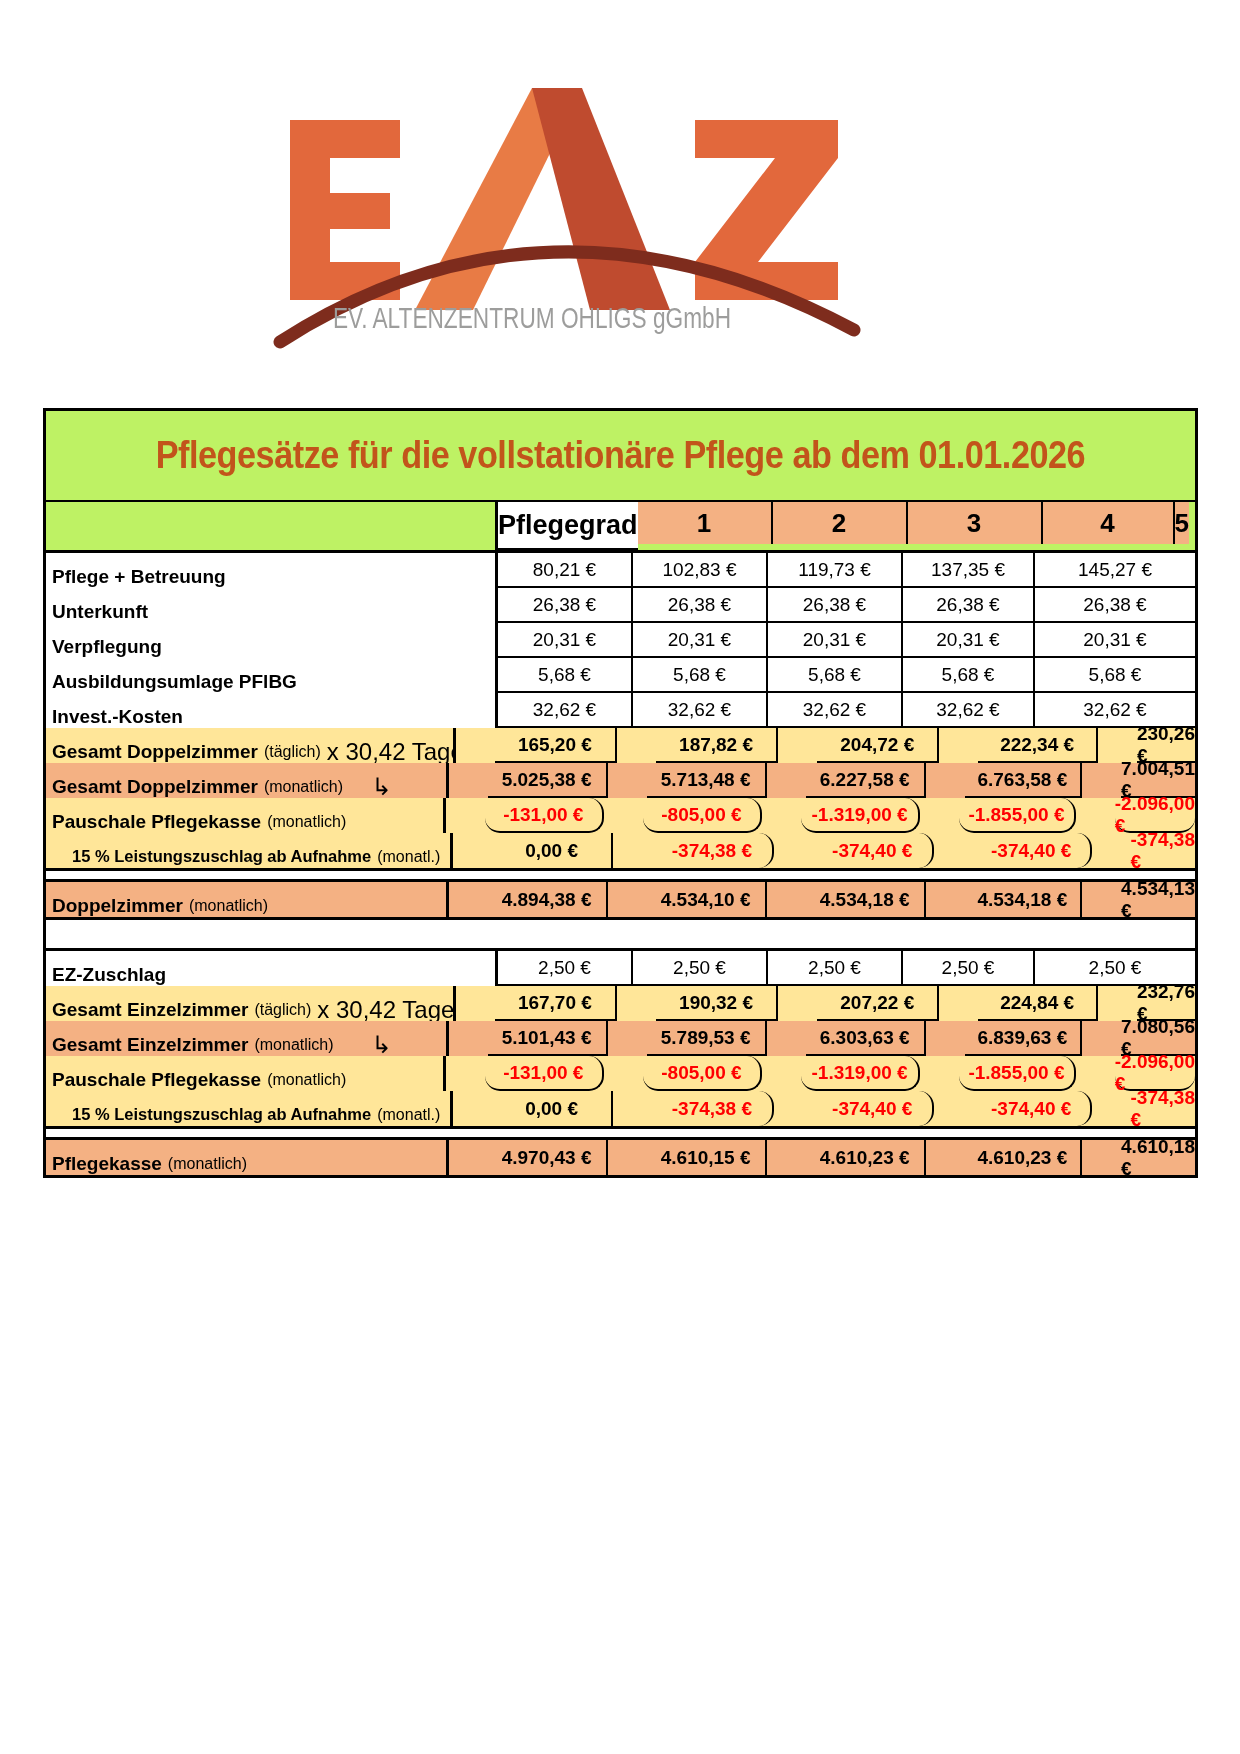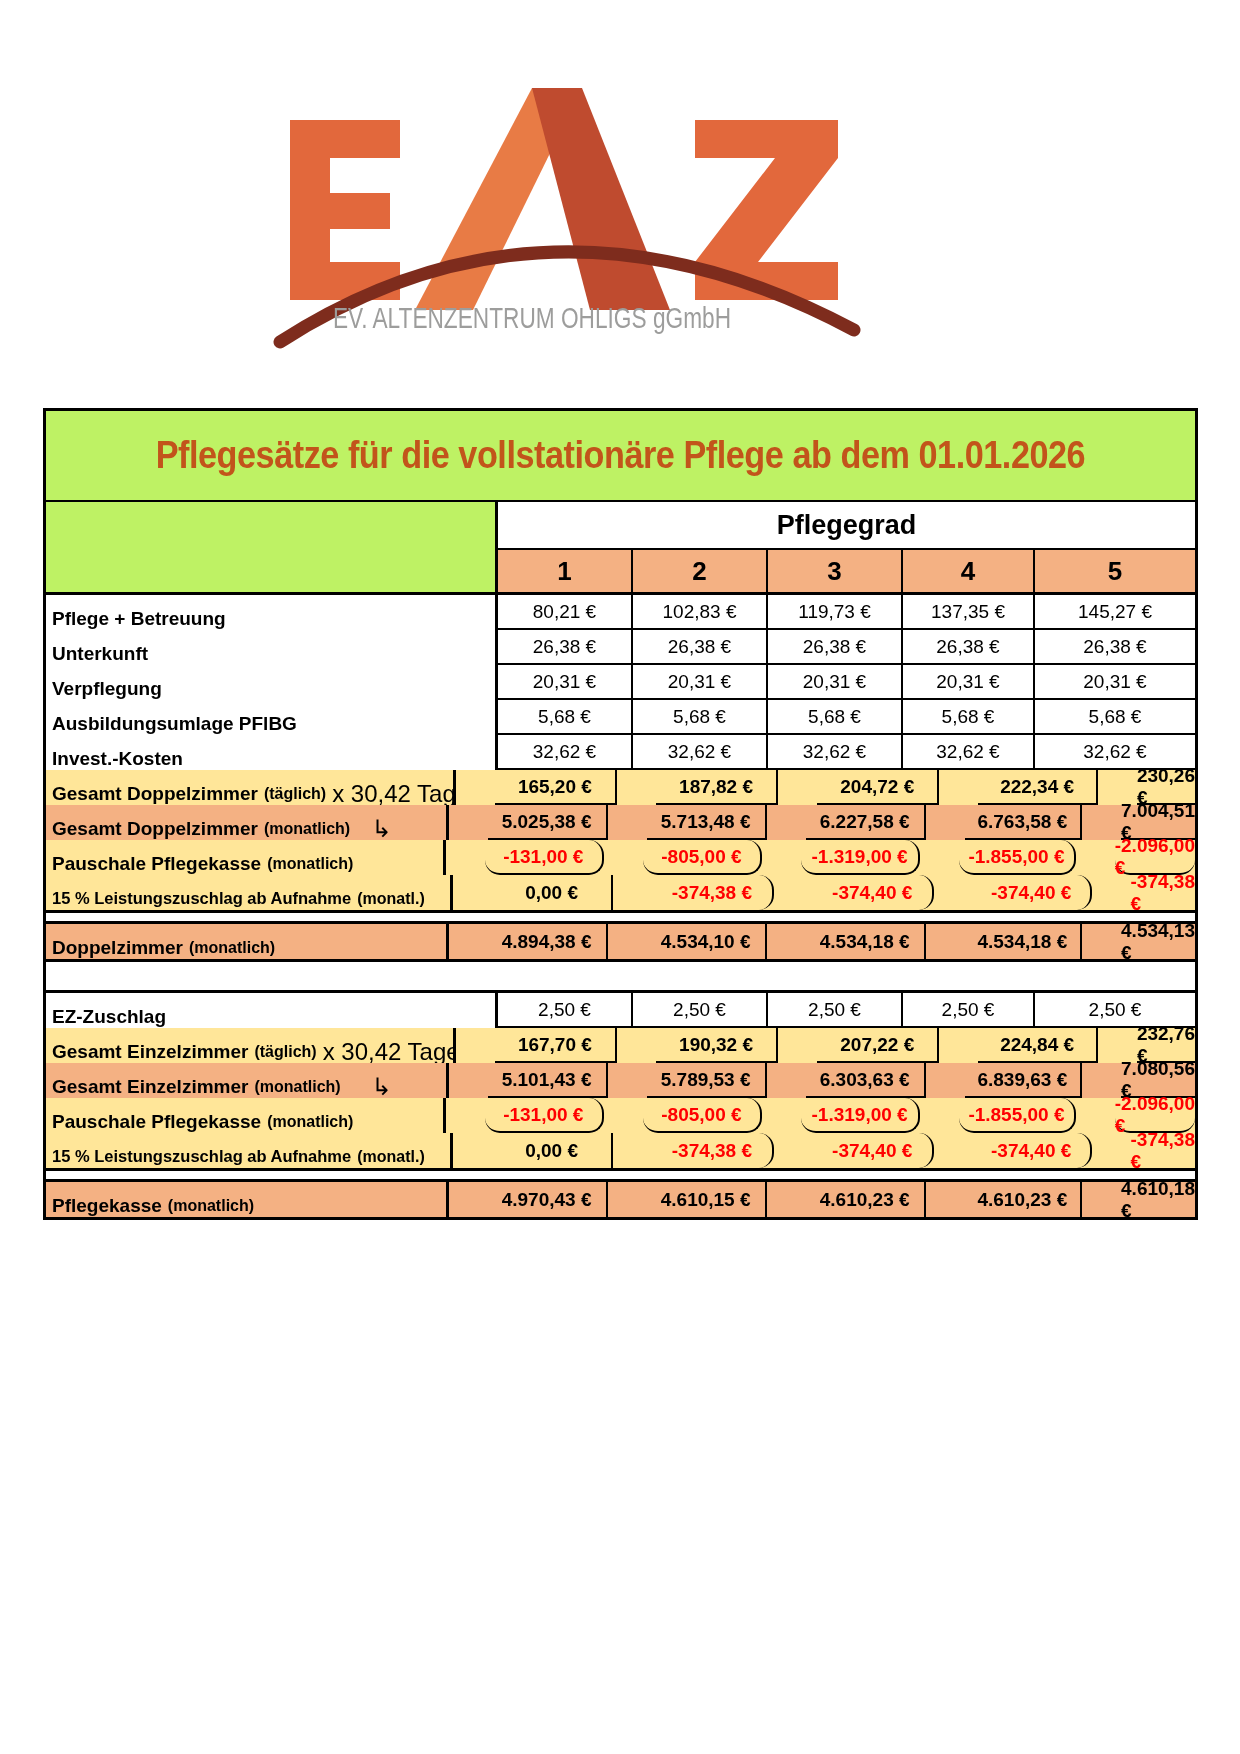--- a/index.html
+++ b/index.html
@@ -13,21 +13,21 @@
     position:absolute; left:43px; top:408px; width:1155px;
     border:3px solid #000; box-sizing:border-box; background:#bef264;
   }
   .title-row { height:89px; border-bottom:2px solid #000; display:flex; align-items:center; justify-content:center; }
   .title-text {
     font-size:38px; font-weight:700; color:var(--title-orange,#C2541B);
     white-space:nowrap; transform:scaleX(0.9); letter-spacing:-0.5px;
   }
   .header-row { display:flex; }
   .header-spacer { width:452px; border-right:3px solid #000; box-sizing:border-box; }
-  .header-right { flex:1; display:flex; flex-direction:column; }
+  .header-right { flex:1; display:flex; flex-direction:row; }
   .pflegegrad {
     height:46px; line-height:46px; border-bottom:2px solid #000;
     text-align:center; font-weight:700; font-size:27px; background:#fff;
   }
   .numbers { display:flex; height:42px; }
   .num-cell {
     background:var(--orange,#F4B183); font-weight:700; font-size:26px;
     text-align:center; line-height:42px; border-right:2px solid #000; box-sizing:border-box;
   }
   .c0,.c1,.c2 { width:135px; }
@@ -41,22 +41,22 @@
 
   .row { display:flex; height:35px; align-items:stretch; background:#fff; }
   .row.bg-yellow { background:var(--yellow,#FFE699); }
   .row.bg-orange { background:var(--orange,#F4B183); }
 
   .label-cell {
     width:452px; box-sizing:border-box; border-right:3px solid #000;
     display:flex; align-items:center; padding:12px 4px 0 6px; gap:6px; overflow:hidden;
   }
   .label-main { font-weight:700; font-size:19px; white-space:nowrap; }
-  .label-main.small { font-size:16.5px; }
-  .label-sub { font-weight:700; font-size:16px; white-space:nowrap; }
+  .label-main.small { font-size:16.5px;margin-left:20px; }
+  .label-sub { font-weight:400; font-size:16px; white-space:nowrap; }
   .label-suffix { margin-left:auto; font-weight:400; font-size:24px; white-space:nowrap; padding-right:2px; }
   .label-suffix.arrow { font-size:24px; margin-right:48px; line-height:1; }
 
   .val-cell {
     border-right:2px solid #000; border-bottom:2px solid #000; box-sizing:border-box;
     display:flex; align-items:center; justify-content:center; font-size:19px; background:transparent;
   }
   .row.bold .val-cell { font-weight:700;margin-left:39px; }
   .row.last .val-cell { border-bottom:none; }
   .val-cell.red { color:var(--red,#FF0000);border-radius:15px; }

